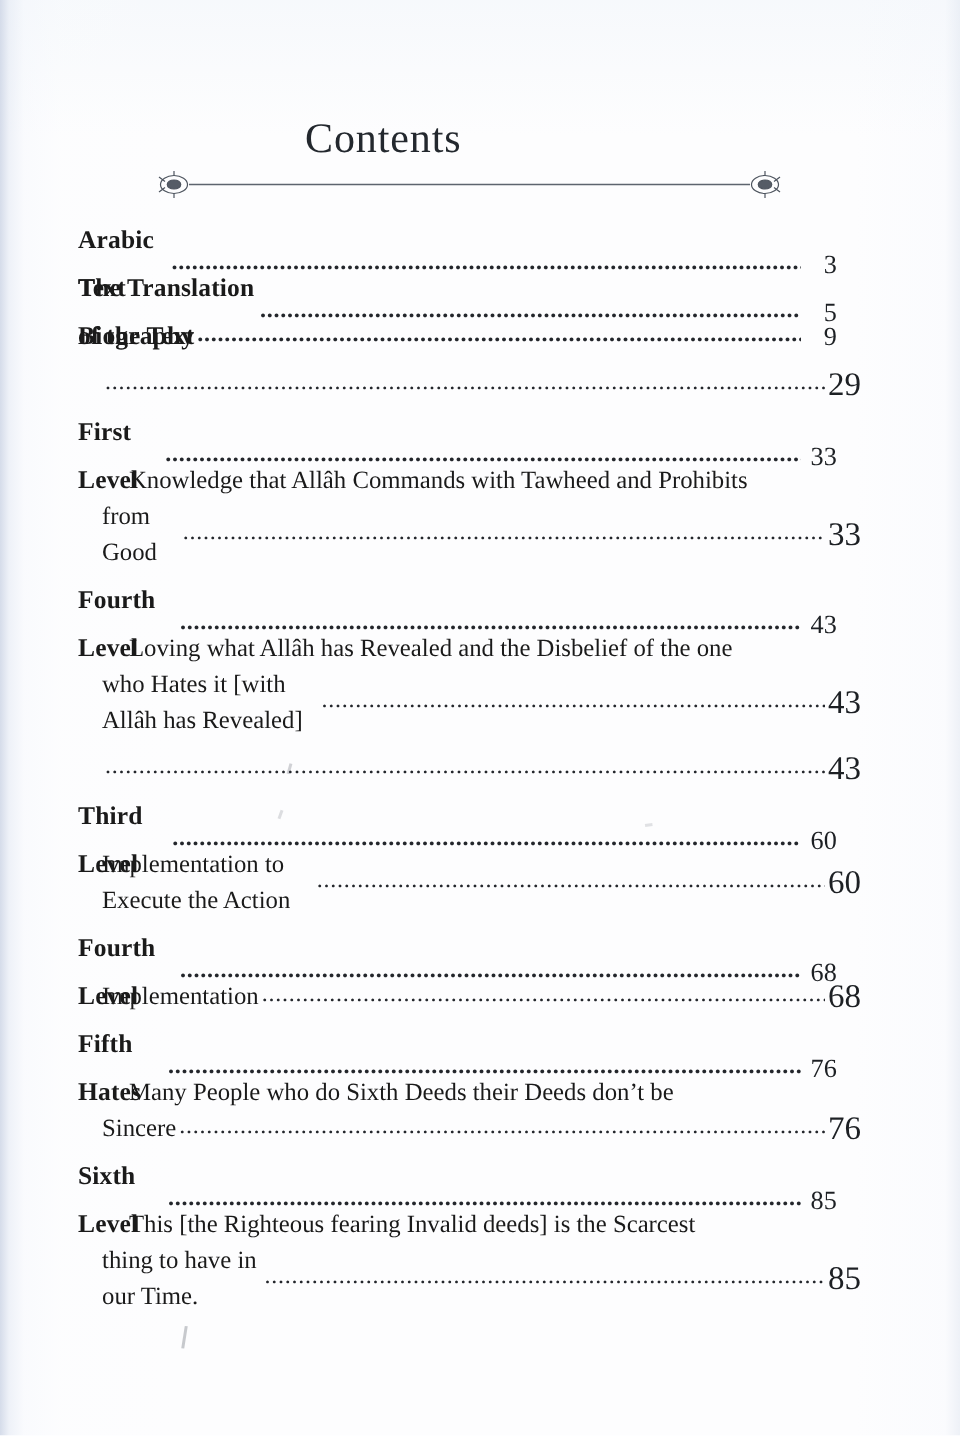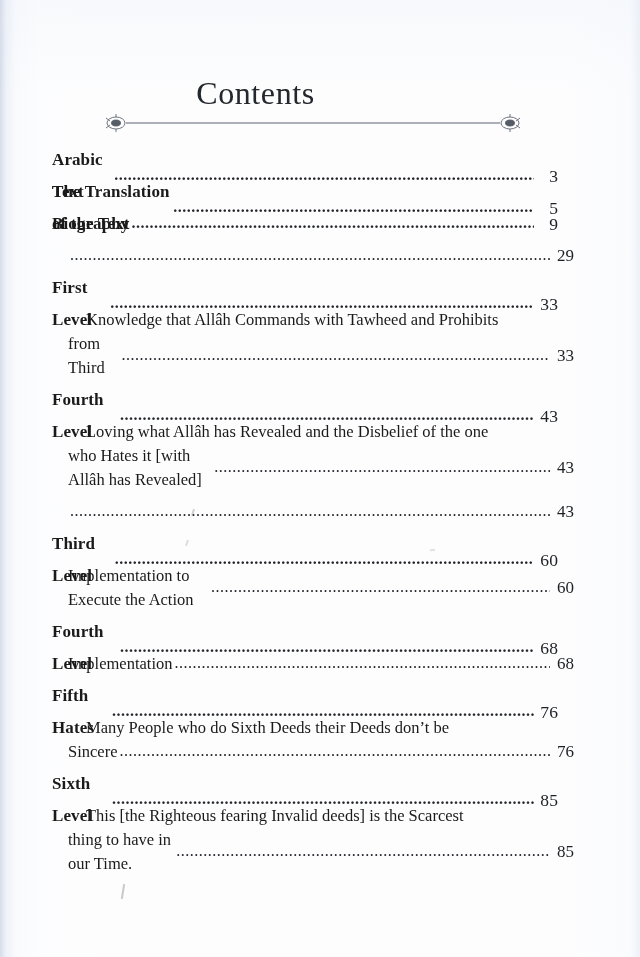--- a/index.html
+++ b/index.html
@@ -45,21 +45,21 @@
     height: 957px;
   }
 
   
   .toc-title {
     position: absolute;
     left: 0;
     top: 76px;
     width: 511px;
     text-align: center;
-    font-size: 32px;
+    font-size: 28px;
     line-height: 34px;
     font-weight: 400;
     letter-spacing: 0.6px;
     color: #23282e;
     font-family: "Liberation Serif", "DejaVu Serif", serif;
   }
 
   
   .divider {
     position: absolute;
@@ -124,21 +124,21 @@
     transform: translateY(-1px);
   }
   .leader::before {
     content: "......................................................................................................................................";
   }
   .page-num {
     flex: 0 0 auto;
     text-align: right;
     min-width: 22px;
     font-weight: normal;
-    font-size: 17px;
+    font-size: 22px;
     color: #1d2024;
     padding-left: 1px;
   }
   .lvl0 .page-num { font-size: 17.5px; }
 
   
   .wrap-line {
     display: block;
     white-space: pre-wrap;
     margin-left: 18px;
@@ -222,21 +222,21 @@
       <div class="entry lvl0">
         <div class="row">
           <span class="label">First Level</span>
           <span class="leader"></span>
           <span class="page-num">33</span>
         </div>
       </div>
       <div class="entry lvl1">
         <span class="wrap-line">Knowledge that Allâh Commands with Tawheed and Prohibits</span>
         <div class="row">
-          <span class="label">from Third</span>
+          <span class="label">from Good</span>
           <span class="leader"></span>
           <span class="page-num">33</span>
         </div>
       </div>
       <div class="entry lvl0">
         <div class="row">
           <span class="label">Fourth Level</span>
           <span class="leader"></span>
           <span class="page-num">43</span>
         </div>

